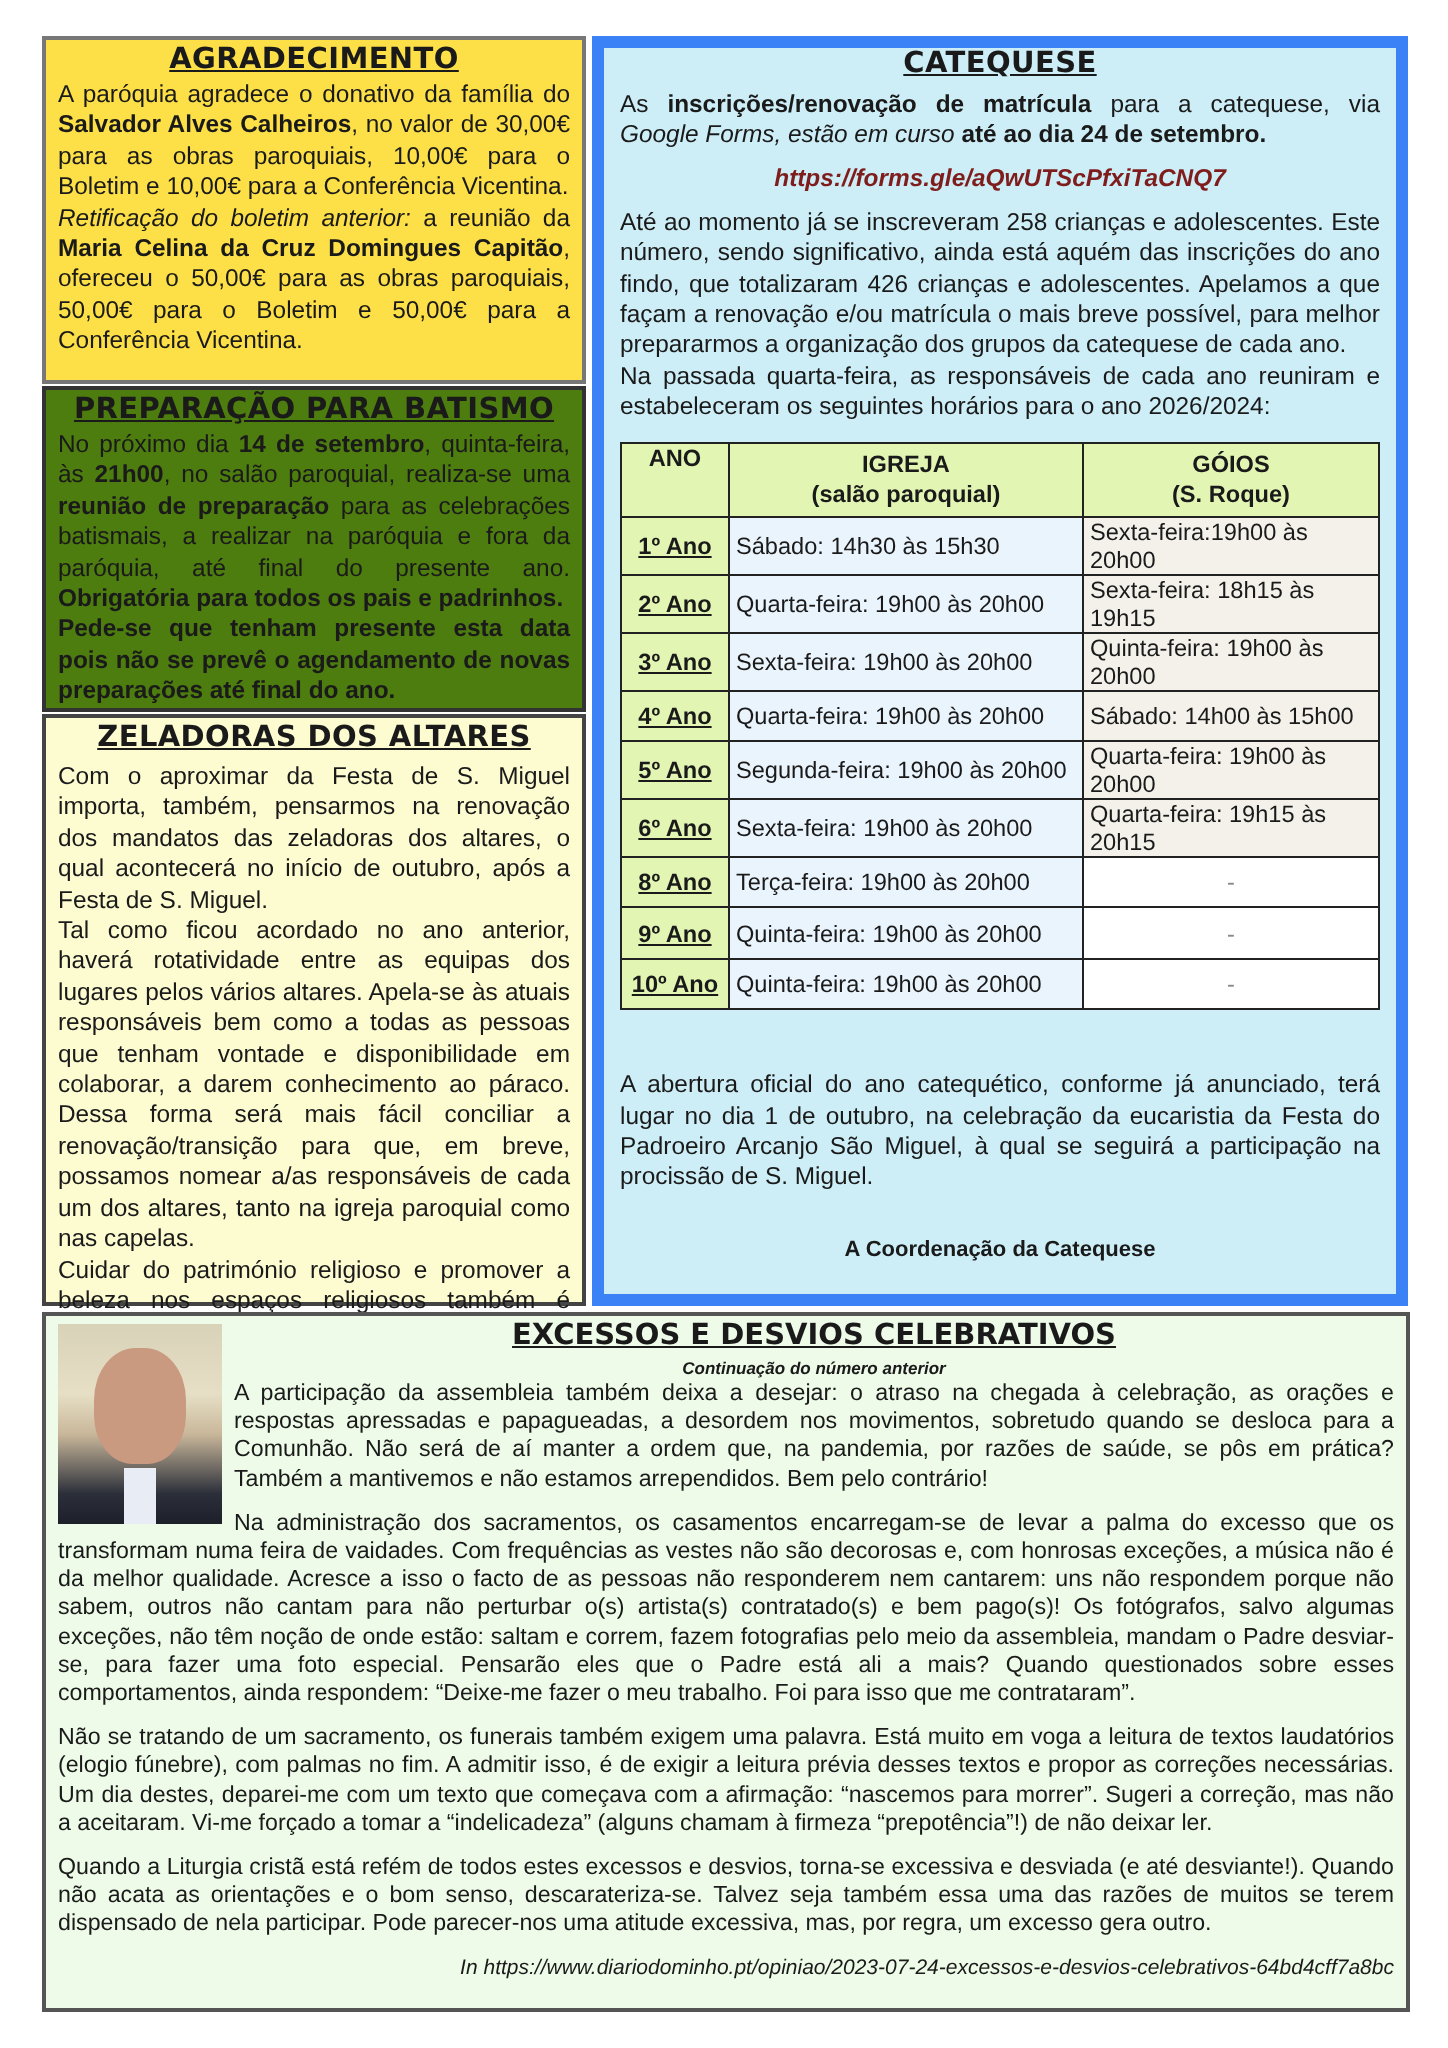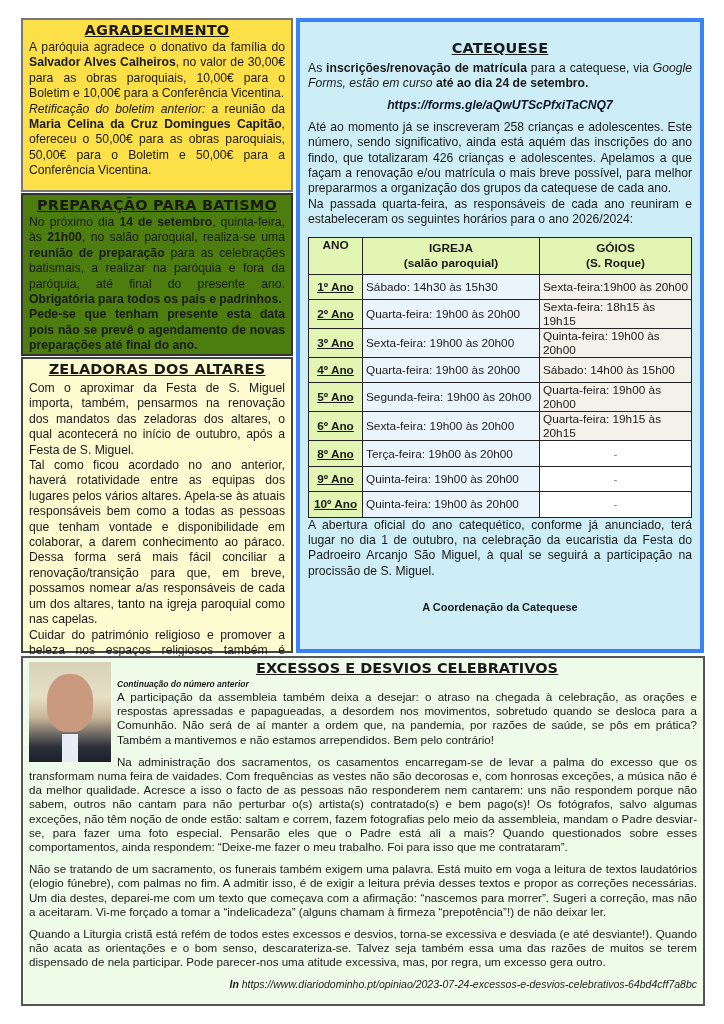--- a/index.html
+++ b/index.html
@@ -6,42 +6,42 @@
   body { width:724px; height:1024px; position:relative; overflow:hidden;
          font-family:"Liberation Sans", sans-serif; color:#1a1a1a; }
   .box { position:absolute; box-sizing:border-box; border:2px solid #555; padding:2px 6px; }
   .box-title { font-family:"DejaVu Sans", sans-serif; font-weight:bold; text-decoration:underline;
                text-align:center; font-size:14.5px; line-height:17px; margin:0 0 1px 0; letter-spacing:0.2px; }
   .just { text-align:justify; font-size:12.2px; line-height:15.4px; margin:0; }
   .just b { font-weight:bold; }
   #agr { left:21px; top:18px; width:272px; height:174px; background:#fde047; border-color:#777; }
   #bat { left:21px; top:193px; width:272px; height:163px; background:#4d7c0f; border:2px solid #333; }
   #zel { left:21px; top:357px; width:272px; height:296px; background:#fdfbd0; border:2px solid #444; }
-  #cat { left:296px; top:18px; width:408px; height:635px; background:#cdeef7; border:4px solid #3b82f6; padding:18px 8px; }
+  #cat { left:296px; top:18px; width:408px; height:635px; background:#cdeef7; border:6px solid #3b82f6; padding:0 8px; }
   #exc { left:21px; top:656px; width:684px; height:350px; background:#eefbe8; border:2px solid #555; padding:2px 6px; }
-  .link { text-align:center; color:#0f172a; font-style:italic; font-weight:bold; font-size:12.2px; margin:6px 0 8px 0; }
+  .link { text-align:center; color:#7f1d1d; font-style:italic; font-weight:bold; font-size:12.2px; margin:6px 0 8px 0; }
   table.sched { border-collapse:collapse; width:100%; font-size:11.8px; margin-top:9px; }
   table.sched th, table.sched td { border:1.5px solid #222; height:24.4px; padding:0 3px; }
   table.sched th { background:#e2f5b3; font-weight:bold; text-align:center; height:36px; line-height:15px; }
   td.ano { background:#e2f5b3; font-weight:bold; text-decoration:underline; text-align:center; width:47px; }
   td.ig { background:#eaf4fd; width:170px; }
   td.go { background:#f3f1ea; }
   td.go.empty { background:#ffffff; text-align:center; color:#888; }
   .sig { text-align:center; font-weight:bold; font-size:11px; margin-top:22px; }
   .photo { float:left; width:82px; height:100px; margin:2px 6px 2px 0;
            background:linear-gradient(180deg,#d8d2b8 0%,#e6dfc5 35%,#c9b79a 55%,#2b2f3a 85%,#1d2029 100%); position:relative; overflow:hidden; }
   .photo .face { position:absolute; left:18px; top:12px; width:46px; height:58px; border-radius:45% 45% 42% 42%;
                  background:#c99a80; }
   .photo .collar { position:absolute; left:33px; top:72px; width:16px; height:28px; background:#e8edf5; }
   .exc-title { font-family:"DejaVu Sans", sans-serif; font-weight:bold; text-decoration:underline; font-size:14.5px; text-align:center; line-height:16px; }
   .author { text-align:center; font-style:italic; font-weight:bold; font-size:10px; margin-top:0; }
-  .cont { text-align:left; font-style:italic; font-weight:bold; font-size:8.5px; margin:3px 0 1px 0; }
+  .cont { text-align:center; font-style:italic; font-weight:bold; font-size:8.5px; margin:3px 0 1px 0; }
   .ep { text-align:justify; font-size:11.6px; line-height:14.2px; margin:0 0 8px 0; }
   .src { text-align:right; font-style:italic; font-size:10.5px; margin-top:2px; }
-  .src b { font-weight:bold; }
+  .src b { font-weight:normal; }
 </style>
 </head>
 <body>
 
 <div class="box" id="agr">
   <div class="box-title">AGRADECIMENTO</div>
   <p class="just"><span>A paróquia agradece o donativo da família do </span><b>Salvador Alves Calheiros</b><span>, no valor de 30,00€ para as obras paroquiais, 10,00€ para o Boletim e 10,00€ para a Conferência Vicentina.</span></p>
   <p class="just"><i>Retificação do boletim anterior:</i><span> a reunião da </span><b>Maria Celina da Cruz Domingues Capitão</b><span>, ofereceu o 50,00€ para as obras paroquiais, 50,00€ para o Boletim e 50,00€ para a Conferência Vicentina.</span></p>
 </div>
 
@@ -113,21 +113,21 @@
           <td class="ig">Quinta-feira: 19h00 às 20h00</td>
           <td class="go empty">-</td>
         </tr>
       <tr>
           <td class="ano">10º Ano</td>
           <td class="ig">Quinta-feira: 19h00 às 20h00</td>
           <td class="go empty">-</td>
         </tr>
     </tbody>
   </table>
-  <p class="just" style="margin-top:0;">A abertura oficial do ano catequético, conforme já anunciado, terá lugar no dia 1 de outubro, na celebração da eucaristia da Festa do Padroeiro Arcanjo São Miguel, à qual se seguirá a participação na procissão de S. Miguel.</p>
+  <p class="just" style="margin-top:30px;">A abertura oficial do ano catequético, conforme já anunciado, terá lugar no dia 1 de outubro, na celebração da eucaristia da Festa do Padroeiro Arcanjo São Miguel, à qual se seguirá a participação na procissão de S. Miguel.</p>
   <div class="sig">A Coordenação da Catequese</div>
 </div>
 
 <div class="box" id="exc">
   <div class="photo">
     <div class="face"></div>
     <div class="collar"></div>
   </div>
   <div class="exc-title">EXCESSOS E DESVIOS CELEBRATIVOS</div>
   <div class="cont">Continuação do número anterior</div>

